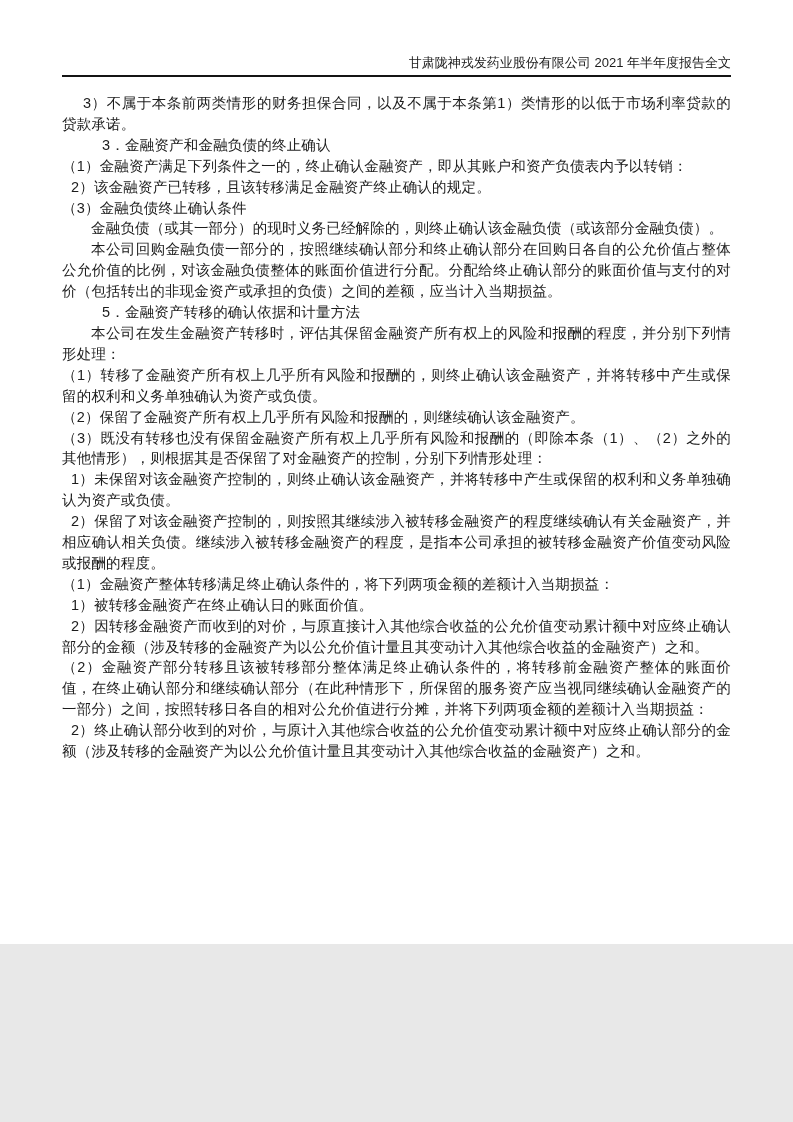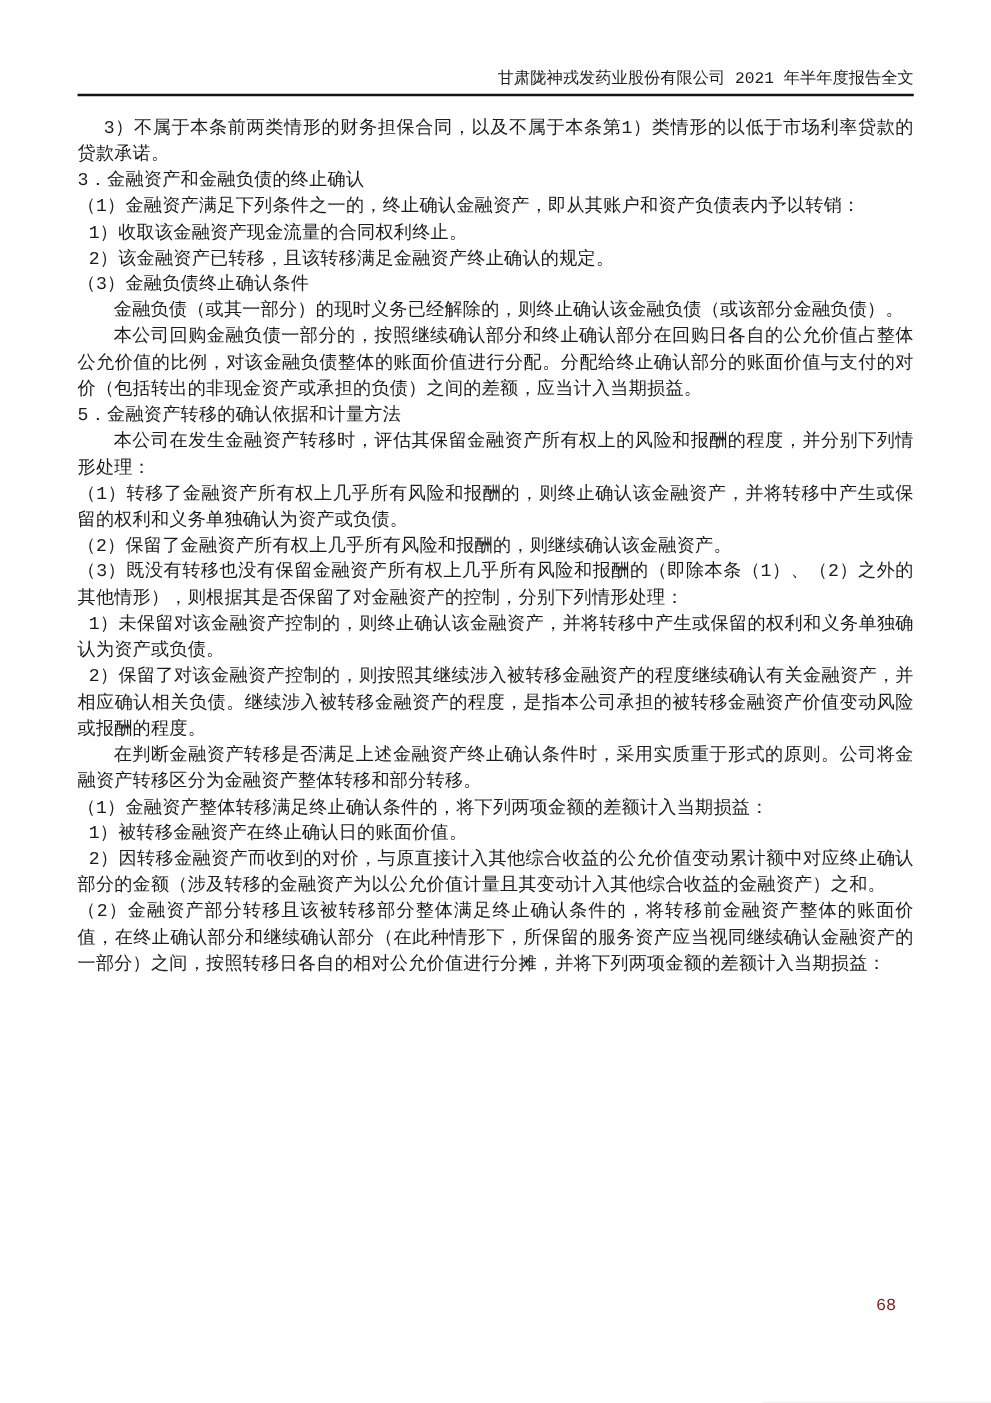--- a/index.html
+++ b/index.html
@@ -1,22 +1,22 @@
 <!DOCTYPE html>
 <html><head>
 <meta charset="utf-8">
 <style>
   html, body { margin: 0; padding: 0; background: #e8e8e8; }
   .page {
     position: relative;
     width: 793px;
-    height: 1122px;
+    height: 944px;
     margin: 0 auto;
     background: #ffffff;
-    font-family: Liberation Mono, monospace;
+    font-family: Liberation Sans, sans-serif;
     color: #1c1c1c;
     overflow: hidden;
   }
   .header {
     margin: 0 62px;
     padding-top: 54px;
   }
   .header-title {
     display: block;
     text-align: right;
@@ -33,21 +33,21 @@
   }
   .doc-body {
     margin: 16px 62px 0 62px;
     font-size: 14.5px;
     line-height: 20.9px;
     text-align: justify;
     letter-spacing: 0.2px;
   }
   .doc-body p { margin: 0; padding: 0; }
   p.para          { text-indent: 2em; }
-  p.heading       { text-indent: 0; }
+  p.heading       { text-indent: 0; margin-left: 40px; }
   p.item-paren    { text-indent: 0; }
   p.item-sub      { text-indent: 0.62em; }
   p.item-sub-first{ text-indent: 1.45em; }
   .footer {
     position: absolute;
     top: 1038px;
     right: 76px;
     font-size: 13.5px;
     color: #7f1d1d;
   }
@@ -59,33 +59,32 @@
   <div class="header">
     <span class="header-title">甘肃陇神戎发药业股份有限公司 2021 年半年度报告全文</span>
     <hr class="header-divider">
   </div>
 
   <div class="doc-body">
 
   <p class="item-sub-first">3）不属于本条前两类情形的财务担保合同，以及不属于本条第1）类情形的以低于市场利率贷款的贷款承诺。</p>
       <p class="heading">3．金融资产和金融负债的终止确认</p>
       <p class="item-paren">（1）金融资产满足下列条件之一的，终止确认金融资产，即从其账户和资产负债表内予以转销：</p>
-      <p class="item-sub">1）收取该金融资产现金流量的合同权利终止。</p>
       <p class="item-sub">2）该金融资产已转移，且该转移满足金融资产终止确认的规定。</p>
       <p class="item-paren">（3）金融负债终止确认条件</p>
       <p class="para">金融负债（或其一部分）的现时义务已经解除的，则终止确认该金融负债（或该部分金融负债）。</p>
       <p class="para">本公司回购金融负债一部分的，按照继续确认部分和终止确认部分在回购日各自的公允价值占整体公允价值的比例，对该金融负债整体的账面价值进行分配。分配给终止确认部分的账面价值与支付的对价（包括转出的非现金资产或承担的负债）之间的差额，应当计入当期损益。</p>
       <p class="heading">5．金融资产转移的确认依据和计量方法</p>
       <p class="para">本公司在发生金融资产转移时，评估其保留金融资产所有权上的风险和报酬的程度，并分别下列情形处理：</p>
       <p class="item-paren">（1）转移了金融资产所有权上几乎所有风险和报酬的，则终止确认该金融资产，并将转移中产生或保留的权利和义务单独确认为资产或负债。</p>
       <p class="item-paren">（2）保留了金融资产所有权上几乎所有风险和报酬的，则继续确认该金融资产。</p>
       <p class="item-paren">（3）既没有转移也没有保留金融资产所有权上几乎所有风险和报酬的（即除本条（1）、（2）之外的其他情形），则根据其是否保留了对金融资产的控制，分别下列情形处理：</p>
       <p class="item-sub">1）未保留对该金融资产控制的，则终止确认该金融资产，并将转移中产生或保留的权利和义务单独确认为资产或负债。</p>
       <p class="item-sub">2）保留了对该金融资产控制的，则按照其继续涉入被转移金融资产的程度继续确认有关金融资产，并相应确认相关负债。继续涉入被转移金融资产的程度，是指本公司承担的被转移金融资产价值变动风险或报酬的程度。</p>
-      <p class="para">在判断金融资产转移是否满足上述金融资产终止确认条件时，采用实质重于形式的原则。公司将金融资产转移区分为金融资产整体转移和部分转移。</p>
       <p class="item-paren">（1）金融资产整体转移满足终止确认条件的，将下列两项金额的差额计入当期损益：</p>
       <p class="item-sub">1）被转移金融资产在终止确认日的账面价值。</p>
       <p class="item-sub">2）因转移金融资产而收到的对价，与原直接计入其他综合收益的公允价值变动累计额中对应终止确认部分的金额（涉及转移的金融资产为以公允价值计量且其变动计入其他综合收益的金融资产）之和。</p>
       <p class="item-paren">（2）金融资产部分转移且该被转移部分整体满足终止确认条件的，将转移前金融资产整体的账面价值，在终止确认部分和继续确认部分（在此种情形下，所保留的服务资产应当视同继续确认金融资产的一部分）之间，按照转移日各自的相对公允价值进行分摊，并将下列两项金额的差额计入当期损益：</p>
+      <p class="item-sub">2）终止确认部分收到的对价，与原计入其他综合收益的公允价值变动累计额中对应终止确认部分的金额（涉及转移的金融资产为以公允价值计量且其变动计入其他综合收益的金融资产）之和。</p>
     </div>
 
   <div class="footer">68</div>
 </div>
 
 </body></html>

